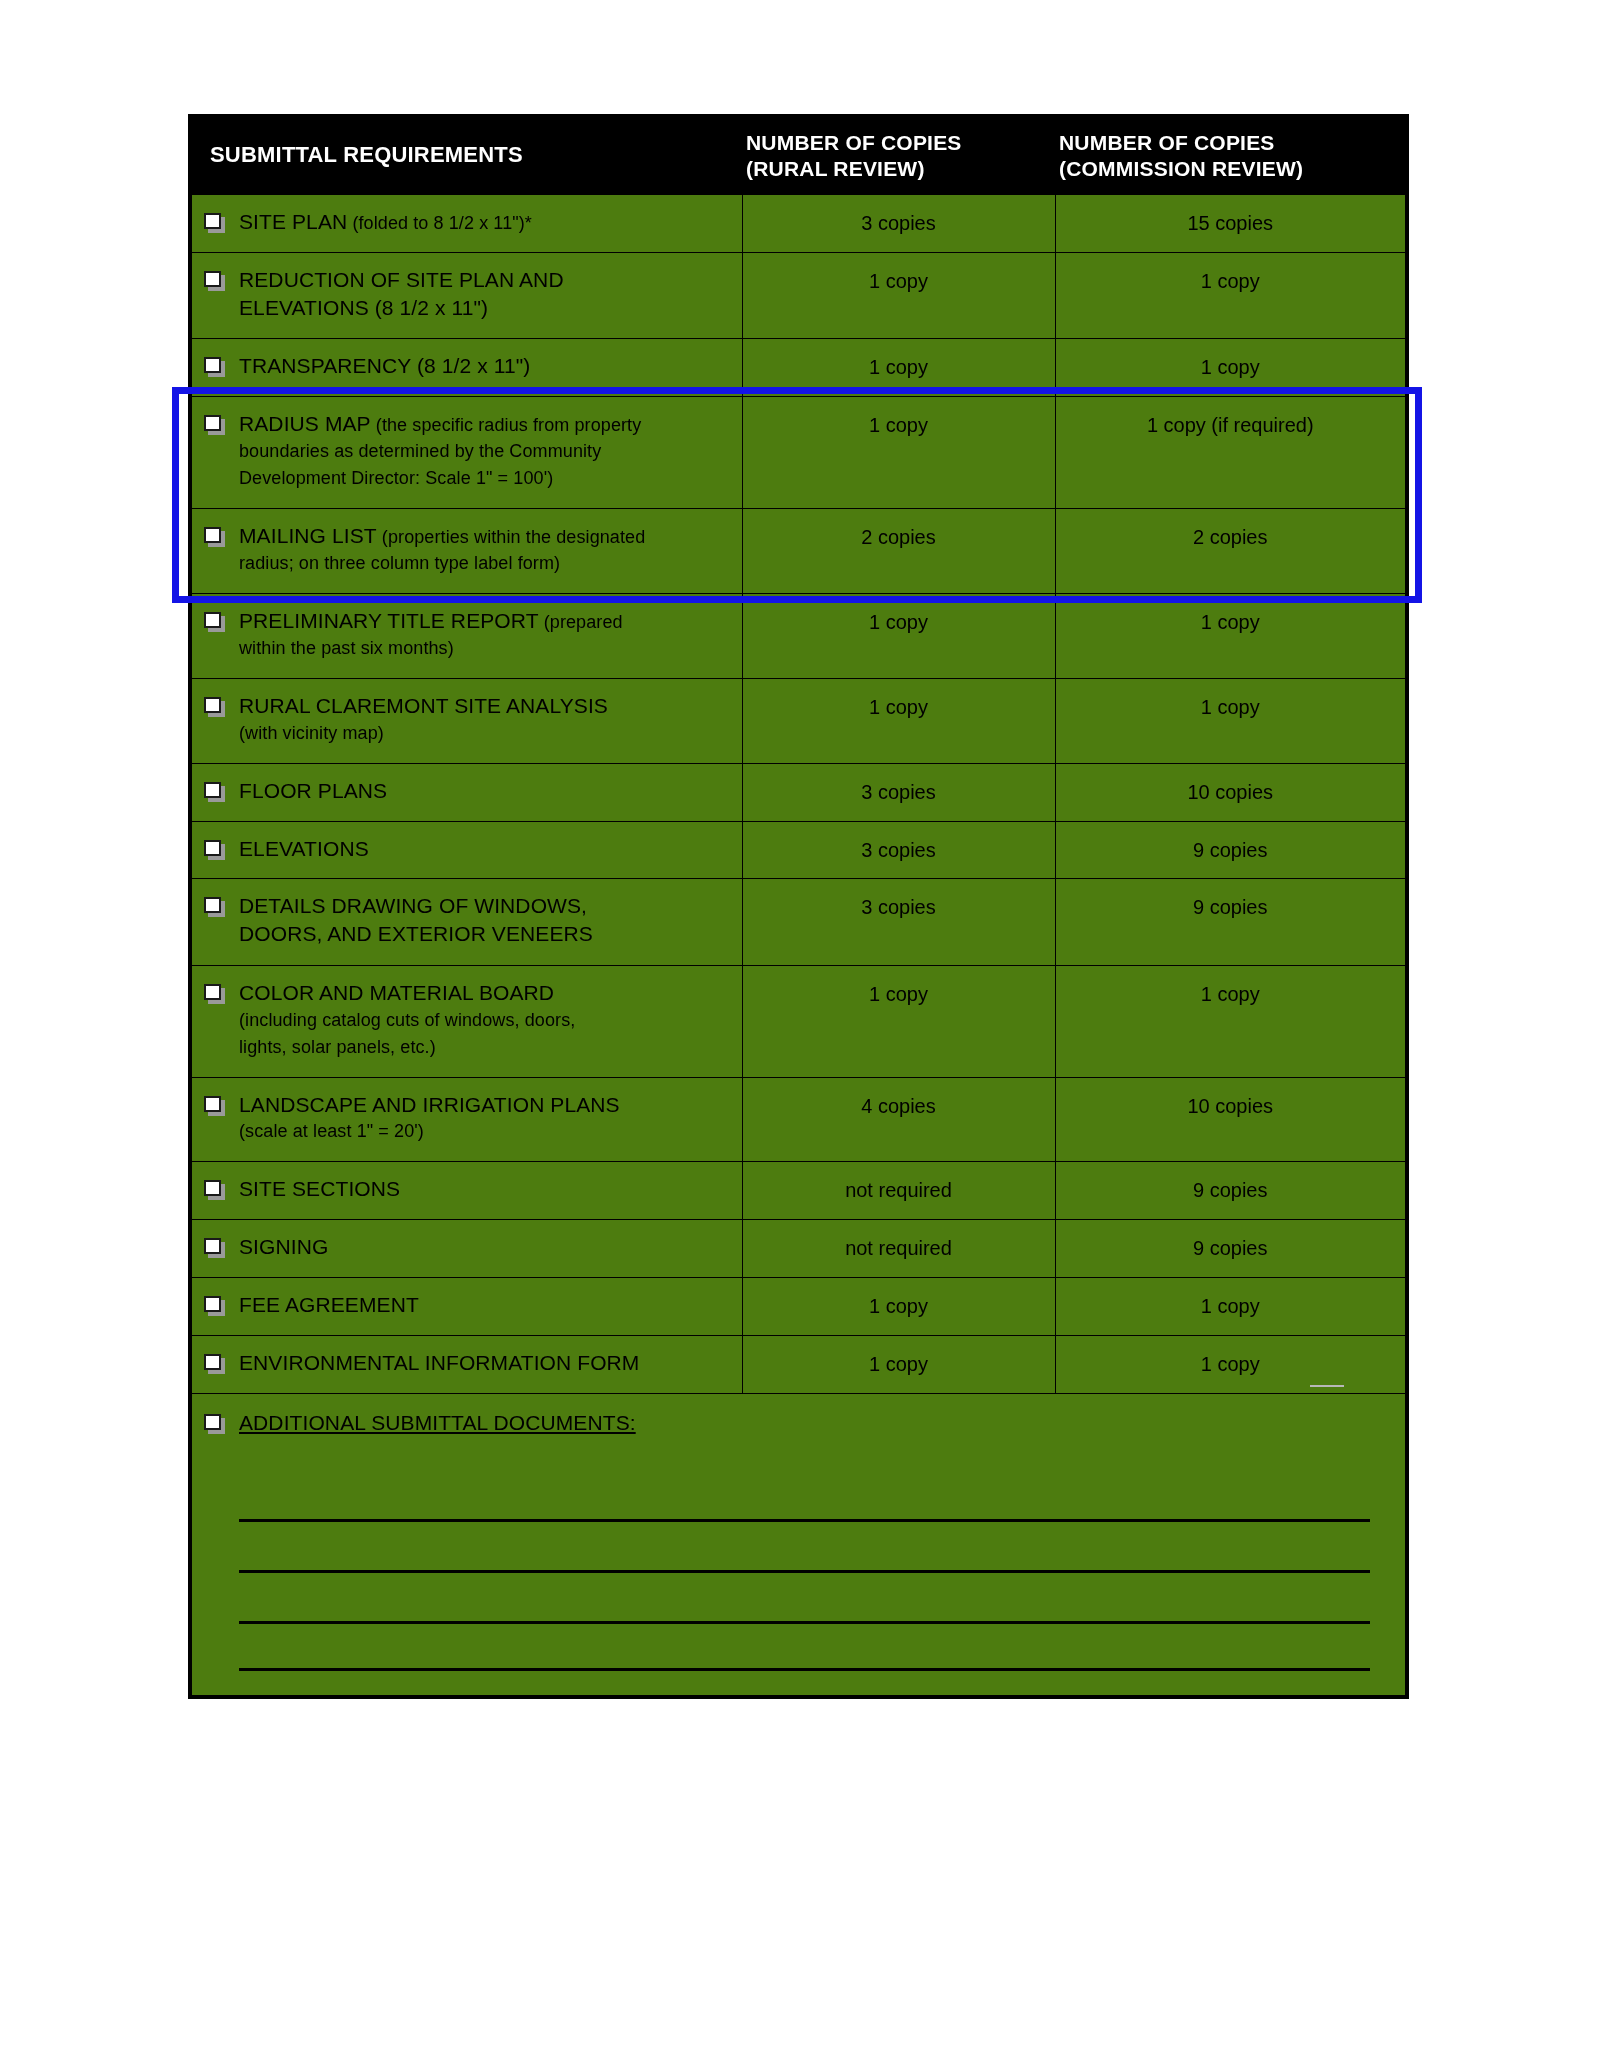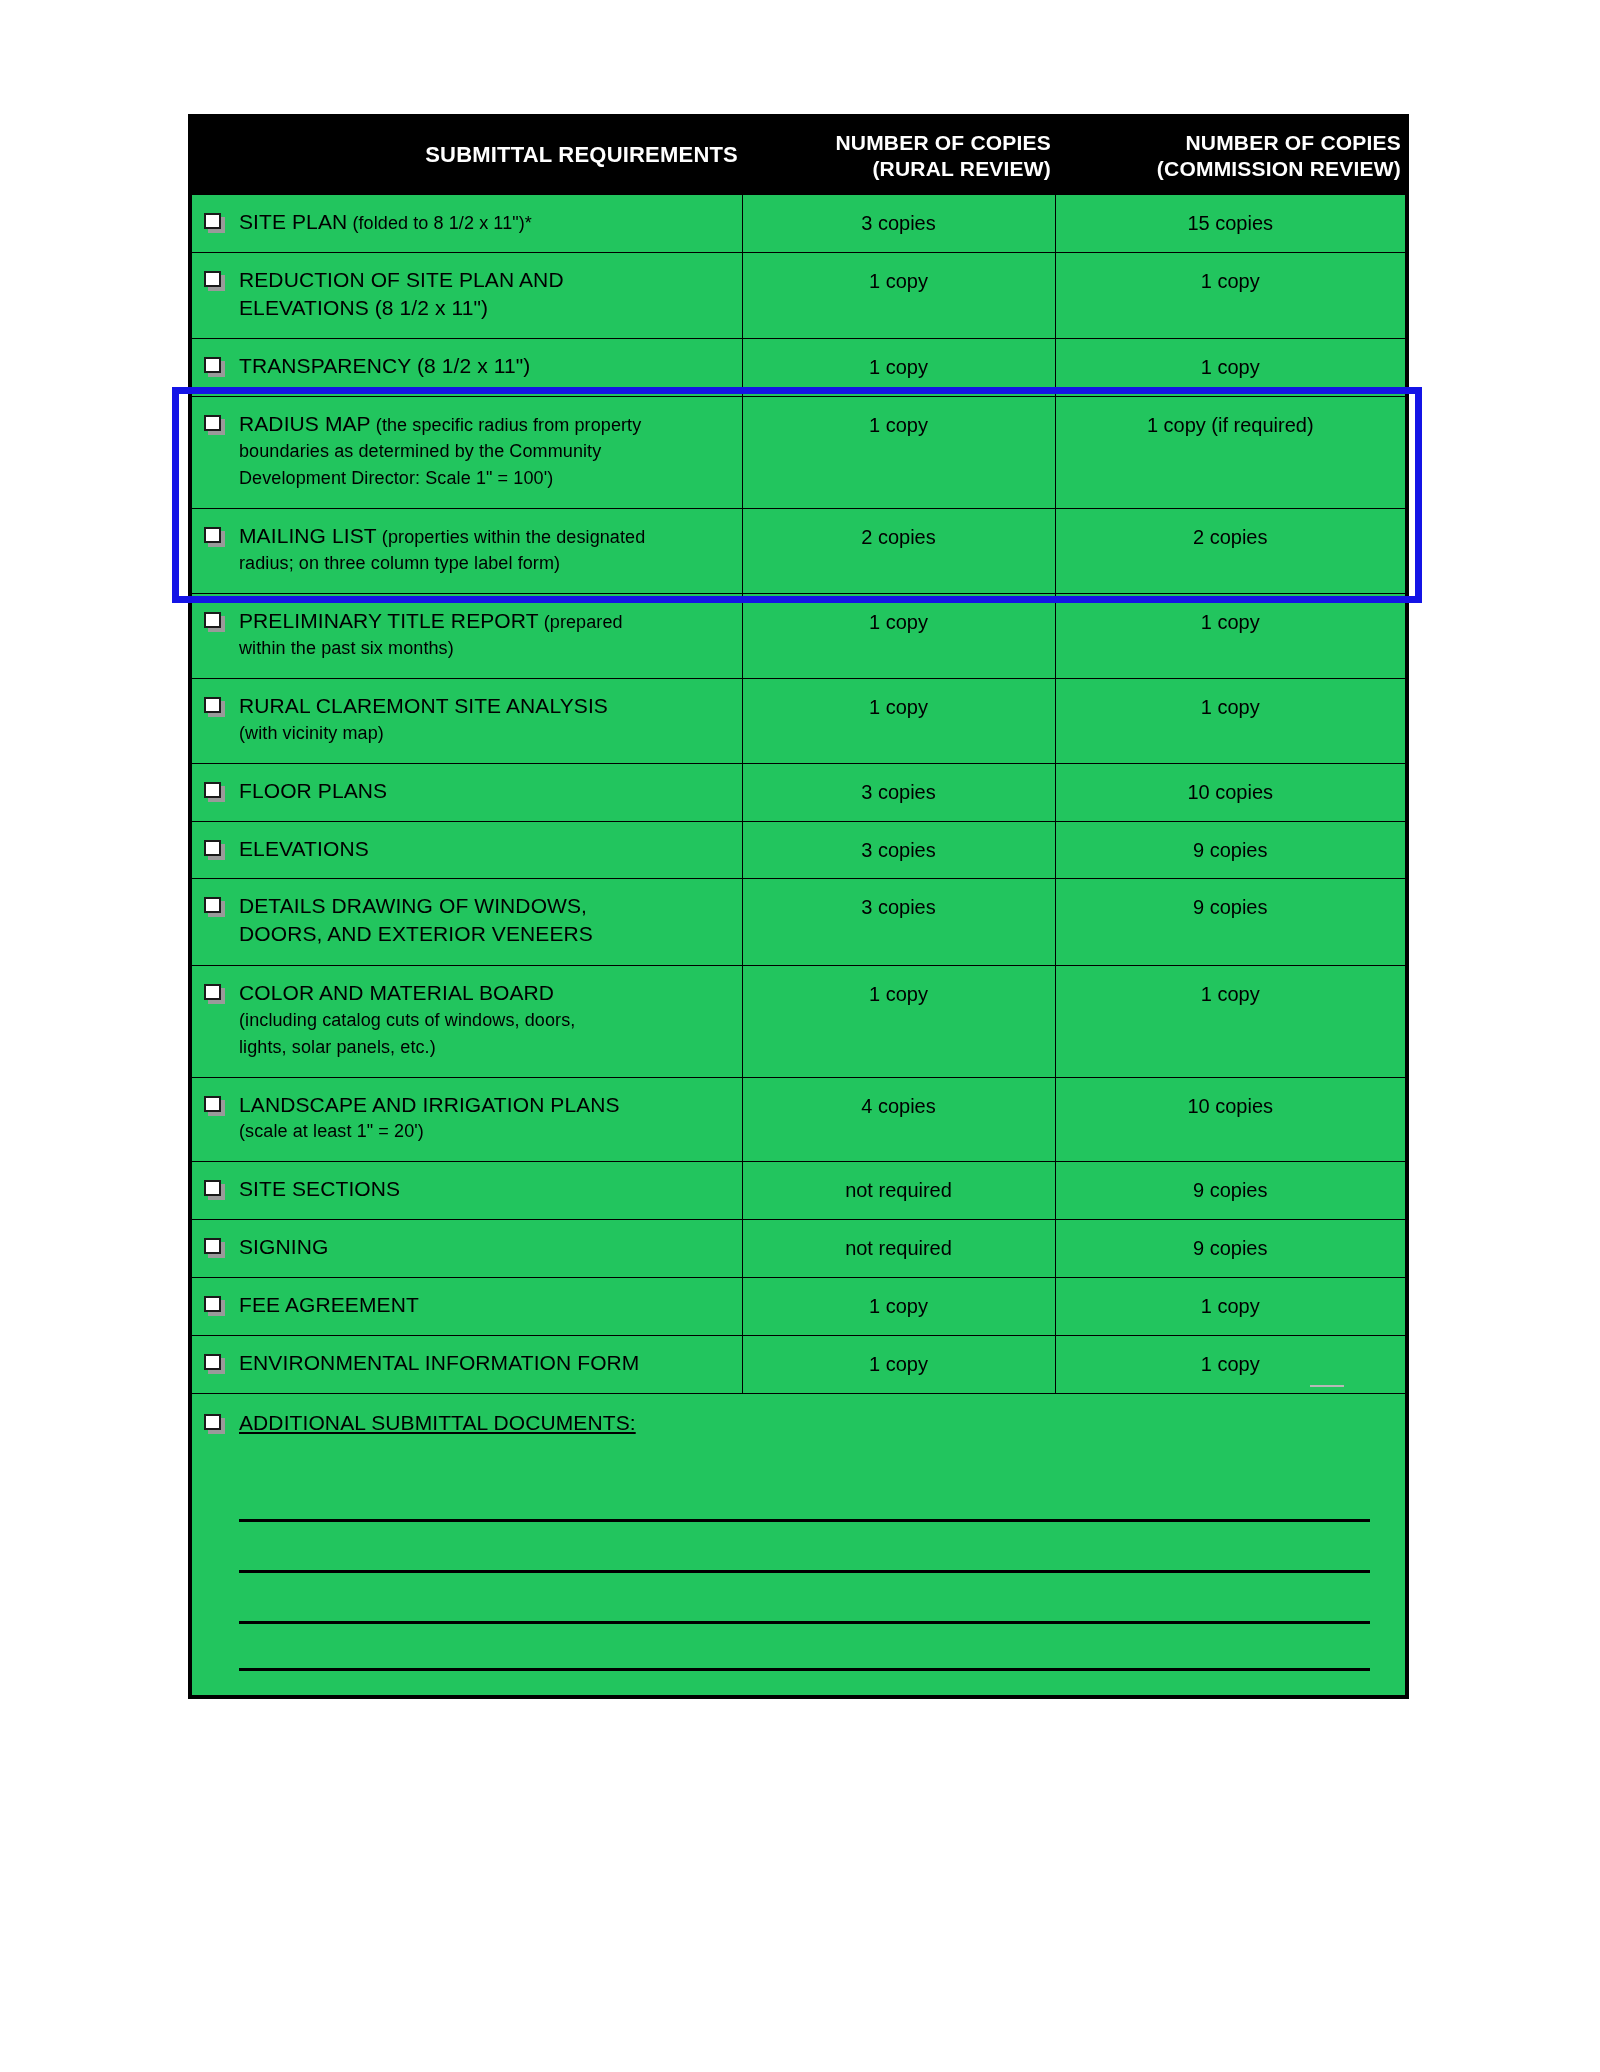--- a/index.html
+++ b/index.html
@@ -47,39 +47,39 @@
   col.c-rur  { width: 313px; }
   col.c-com  { width: 350px; }
 
   
   thead th {
     background: #000000;
     color: #ffffff;
     font-weight: bold;
     font-size: 21px;
     letter-spacing: 0.2px;
-    text-align: right;
+    text-align: left;
     vertical-align: middle;
     padding: 12px 4px 13px 4px;
     line-height: 1.22;
     border: none;
   }
   thead th.req-head {
     font-size: 22px;
     padding-left: 18px;
   }
   thead th .hl2 { display: block; }
 
   
   tbody td {
     border: 1px solid #000000;
     border-left: none;
     border-right: none;
     vertical-align: top;
-    background: #22c55e;
+    background: #4d7c0f;
   }
   tbody td.req {
     padding: 14px 10px 16px 12px;
     border-right: 1px solid #000000;
   }
   tbody td.num {
     text-align: center;
     font-size: 20px;
     padding: 17px 6px 12px 6px;
     border-right: 1px solid #000000;

